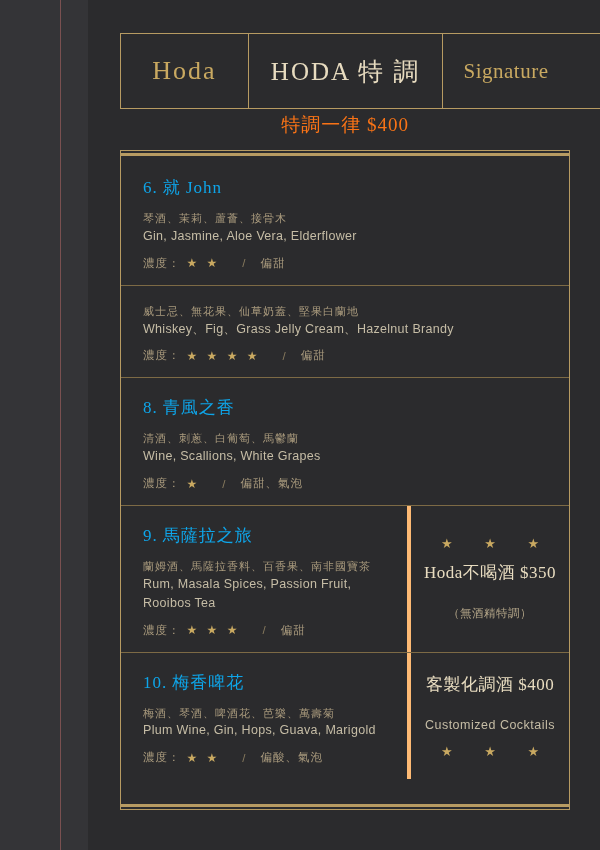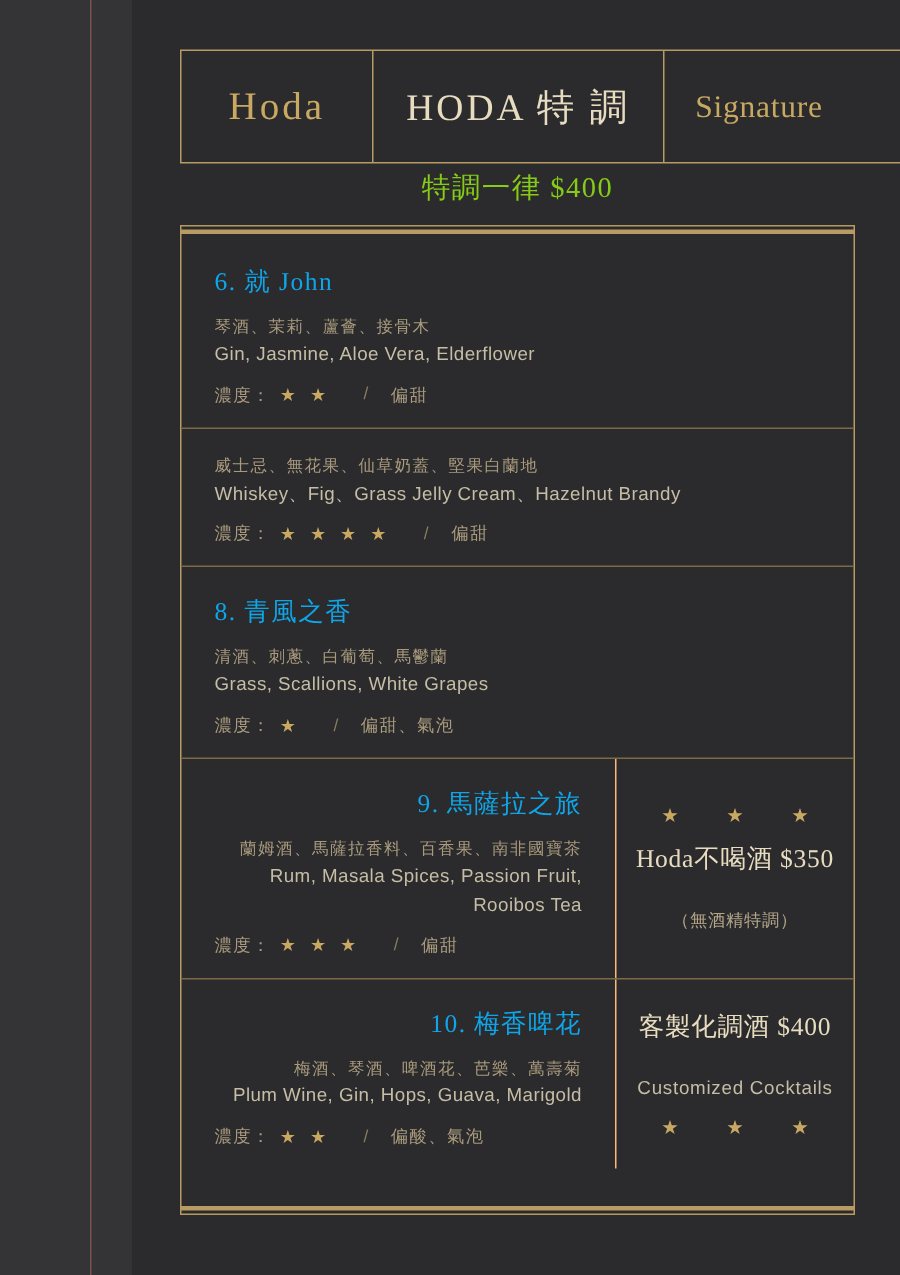--- a/index.html
+++ b/index.html
@@ -83,21 +83,21 @@
     font-size: 21px;
     letter-spacing: 0.5px;
   }
 
   .price-line {
     position: absolute;
     left: 32px;
     top: 112px;
     width: 450px;
     text-align: center;
-    color: #84cc16;
+    color: #f97316;
     font-family: "Liberation Serif", serif;
     font-size: 19px;
     letter-spacing: 1px;
   }
 
   
   .menu-frame {
     position: absolute;
     left: 32px;
     top: 150px;
@@ -144,22 +144,21 @@
   .item:last-child { border-bottom: none; }
 
   .item-main {
     box-sizing: border-box;
     padding: 18px 22px 14px 22px;
     flex: 1 1 auto;
   }
   .item.has-side .item-main {
     width: 290px;
     flex: 0 0 290px;
-    border-right: 1px solid #fdba74;
-    text-align: right;
+    border-right: 4px solid #fdba74;
   }
 
   .item-title {
     color: #0ea5e9;
     font-family: "Liberation Serif", serif;
     font-size: 17px;
     letter-spacing: 1px;
     margin-bottom: 12px;
   }
   .item-title .num {
@@ -292,21 +291,21 @@
         </div>
       </div>
     </div>
 
     <div class="item">
       <div class="item-main">
         <div class="item-title">
           <span class="num">8.</span><span>青風之香</span>
         </div>
         <div class="ing-zh">清酒、刺蔥、白葡萄、馬鬱蘭</div>
-        <div class="ing-en">Grass, Scallions, White Grapes</div>
+        <div class="ing-en">Wine, Scallions, White Grapes</div>
         <div class="strength-row">
           <span class="strength-label">濃度：</span>
           <span class="stars">★</span>
           <span class="sep">/</span>
           <span class="taste">偏甜、氣泡</span>
         </div>
       </div>
     </div>
 
     <div class="item has-side">

